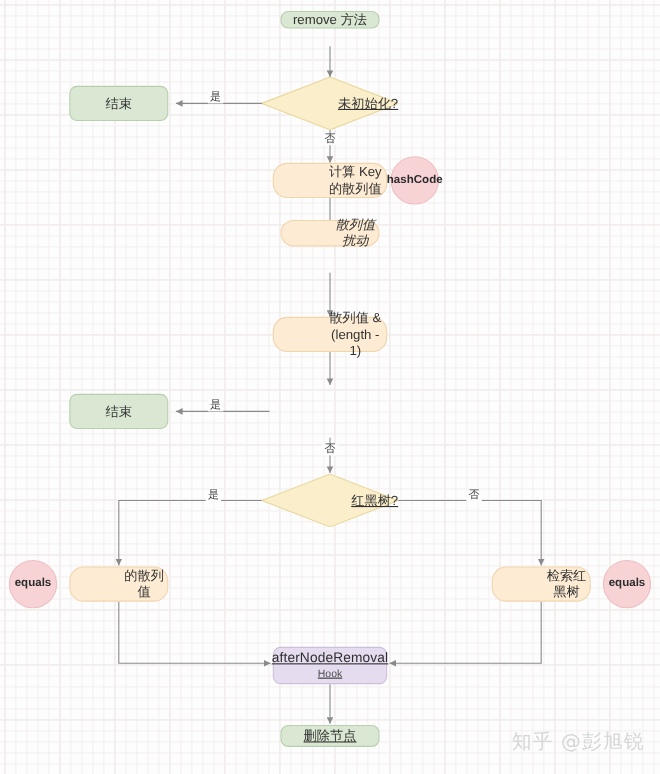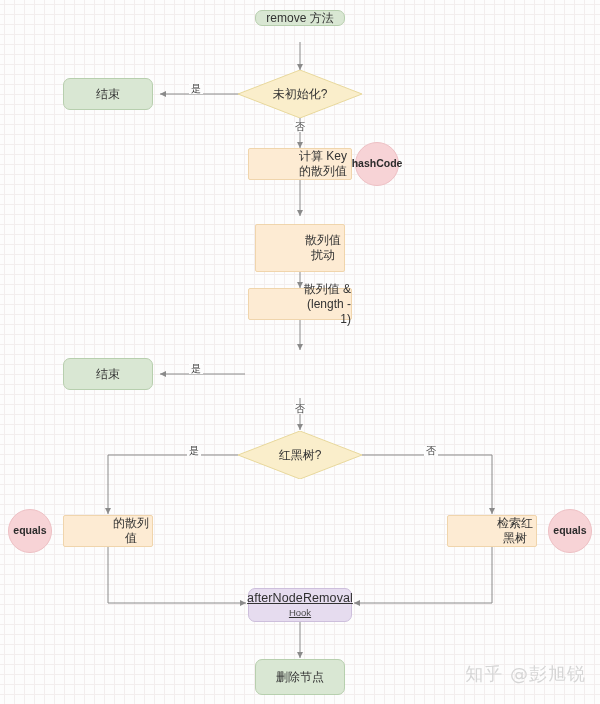--- a/index.html
+++ b/index.html
@@ -42,21 +42,21 @@
     line-height: 1.25;
   }
   .node-terminal {
     background: #d9e7d3;
     border: 1px solid #b7cfae;
     border-radius: 7px;
   }
   .node-process {
     background: #fdebd3;
     border: 1px solid #f0d5ac;
-    border-radius: 2px;
+    border-radius: 13px;
     padding-left: 46px;
   }
   .node-hook {
     background: #e6dcef;
     border: 1px solid #cdbfdc;
     border-radius: 7px;
   }
   .node-hook .hook-title {
     font-size: 12.5px;
     color: #2f2f2f;
@@ -72,23 +72,24 @@
     border: 1px solid #eec0c4;
     border-radius: 50%;
     font-weight: bold;
     font-size: 10.5px;
     color: #2b2b2b;
   }
   .node-decision {
     position: absolute;
     display: flex;
     align-items: center;
-    justify-content: center;
+    justify-content: flex-end;
     font-size: 12px;
     color: #333333;
+    text-decoration: underline;
   }
   .node-decision .dia-shape {
     position: absolute;
     left: 0; top: 0;
     width: 100%;
     height: 100%;
   }
   .node-decision .dia-label {
     position: relative;
     z-index: 2;
@@ -170,25 +171,25 @@
   </div>
 
   <div class="node node-process" style="left:248px; top:148px; width:104px; height:32px;">
     <span>计算 Key 的散列值</span>
   </div>
 
   <div class="node node-annot" style="left:355px; top:142px; width:44px; height:44px;">
     <span>hashCode</span>
   </div>
 
-  <div class="node node-process" style="left:255px; top:224px; width:90px; height:48px;">
+  <div class="node node-process" style="left:255px; top:200px; width:90px; height:24px;font-style:italic;">
     <span>散列值扰动</span>
   </div>
 
-  <div class="node node-process" style="left:248px; top:288px; width:104px; height:32px;text-align:right;">
+  <div class="node node-process" style="left:248px; top:288px; width:104px; height:32px;">
     <span>散列值 &amp; (length - 1)</span>
   </div>
 
 
   <div class="node node-terminal" style="left:63px; top:358px; width:90px; height:32px;">
     <span>结束</span>
   </div>
 
   <div class="node-decision" style="left:238px; top:431px; width:124px; height:48px;">
     <svg class="dia-shape" viewBox="0 0 124 48" preserveAspectRatio="none">
@@ -211,21 +212,21 @@
 
   <div class="node node-annot" style="left:548px; top:509px; width:44px; height:44px;">
     <span>equals</span>
   </div>
 
   <div class="node node-hook" style="left:248px; top:588px; width:104px; height:34px;text-decoration:underline;">
     <span class="hook-title">afterNodeRemoval</span>
     <span class="hook-sub">Hook</span>
   </div>
 
-  <div class="node node-terminal" style="left:255px; top:659px; width:90px; height:36px;">
+  <div class="node node-terminal" style="left:255px; top:659px; width:90px; height:20px;text-decoration:underline;">
     <span>删除节点</span>
   </div>
 
   <div class="edge-label" style="left:189px; top:84px;">是</div>
 
   <div class="edge-label" style="left:293px; top:122px;">否</div>
 
   <div class="edge-label" style="left:189px; top:364px;">是</div>
 
   <div class="edge-label" style="left:293px; top:404px;">否</div>

